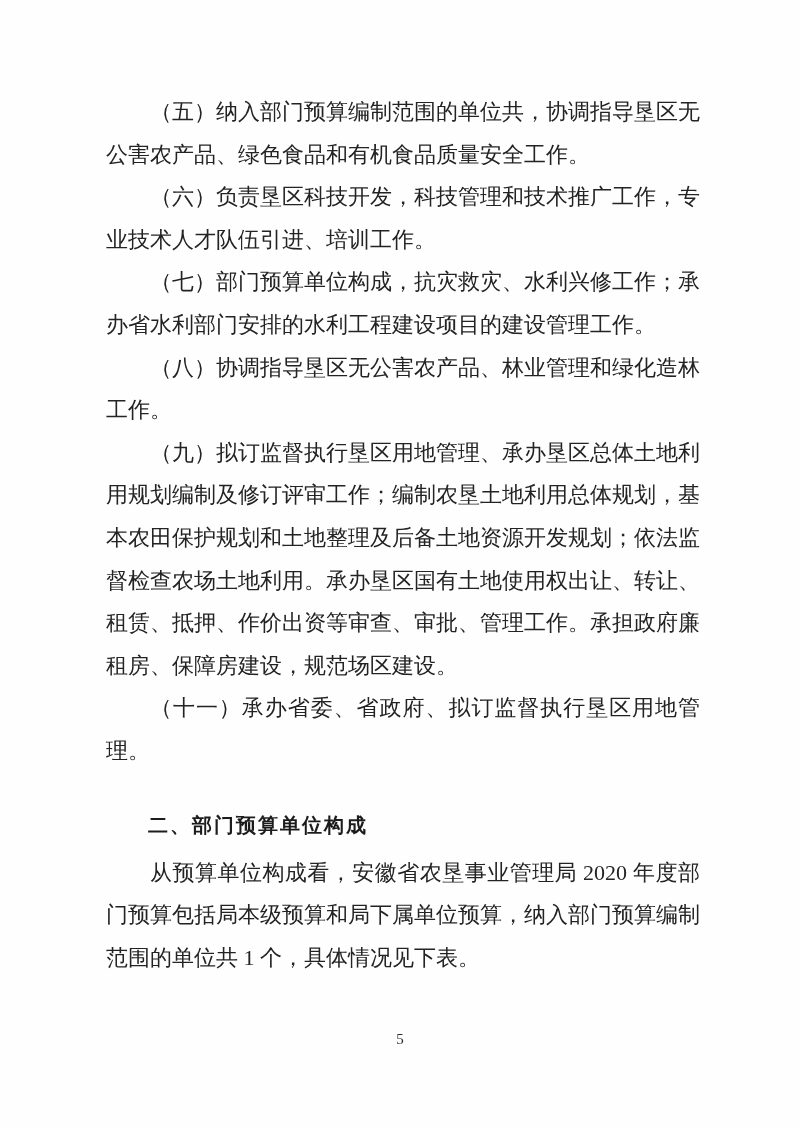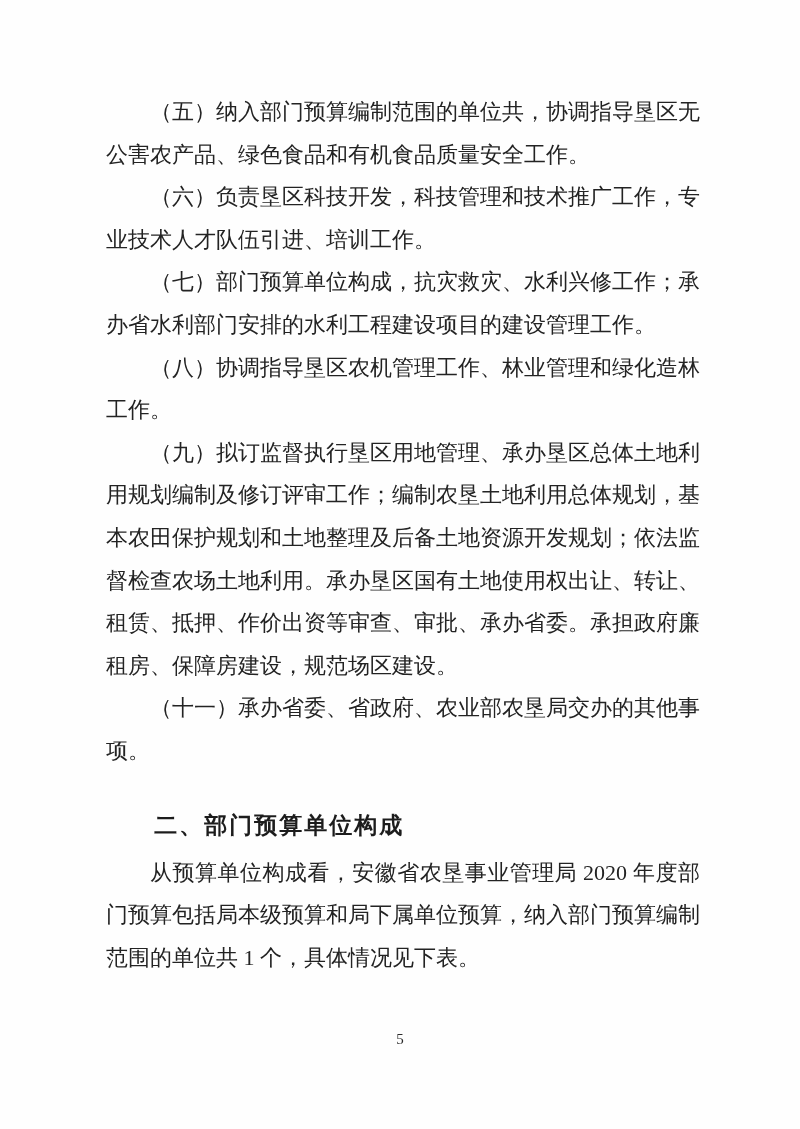--- a/index.html
+++ b/index.html
@@ -28,21 +28,21 @@
     color: #232323;
     text-align: justify;
     text-justify: inter-ideograph;
     text-indent: 2em;
     word-break: break-all;
   }
   .section-heading {
     margin: 31px 0 5px 0;
     font-family: "Liberation Sans", sans-serif;
     font-weight: 700;
-    font-size: 23px;
+    font-size: 20px;
     line-height: 43px;
     color: #1c1c1c;
     text-indent: 2.1em;
     letter-spacing: 2px;
   }
   .page-footer {
     position: absolute;
     left: 0;
     right: 0;
     top: 1028px;
@@ -54,23 +54,23 @@
   }
 </style>
 </head>
 <body>
 
 <div class="page">
   <div class="content">
     <p class="para">（五）纳入部门预算编制范围的单位共，协调指导垦区无公害农产品、绿色食品和有机食品质量安全工作。</p>
     <p class="para">（六）负责垦区科技开发，科技管理和技术推广工作，专业技术人才队伍引进、培训工作。</p>
     <p class="para">（七）部门预算单位构成，抗灾救灾、水利兴修工作；承办省水利部门安排的水利工程建设项目的建设管理工作。</p>
-    <p class="para">（八）协调指导垦区农机管理工作、林业管理和绿化造林工作。</p>
-    <p class="para">（九）拟订监督执行垦区用地管理、承办垦区总体土地利用规划编制及修订评审工作；编制农垦土地利用总体规划，基本农田保护规划和土地整理及后备土地资源开发规划；依法监督检查农场土地利用。承办垦区国有土地使用权出让、转让、租赁、抵押、作价出资等审查、审批、承办省委。承担政府廉租房、保障房建设，规范场区建设。</p>
-    <p class="para">（十一）承办省委、省政府、农业部农垦局交办的其他事项。</p>
+    <p class="para">（八）协调指导垦区无公害农产品、林业管理和绿化造林工作。</p>
+    <p class="para">（九）拟订监督执行垦区用地管理、承办垦区总体土地利用规划编制及修订评审工作；编制农垦土地利用总体规划，基本农田保护规划和土地整理及后备土地资源开发规划；依法监督检查农场土地利用。承办垦区国有土地使用权出让、转让、租赁、抵押、作价出资等审查、审批、管理工作。承担政府廉租房、保障房建设，规范场区建设。</p>
+    <p class="para">（十一）承办省委、省政府、拟订监督执行垦区用地管理。</p>
 
     <h2 class="section-heading">二、部门预算单位构成</h2>
 
     <p class="para">从预算单位构成看，安徽省农垦事业管理局 2020 年度部门预算包括局本级预算和局下属单位预算，纳入部门预算编制范围的单位共 1 个，具体情况见下表。</p>
   </div>
 
   <div class="page-footer">
     <span>5</span>
   </div>
 </div>

